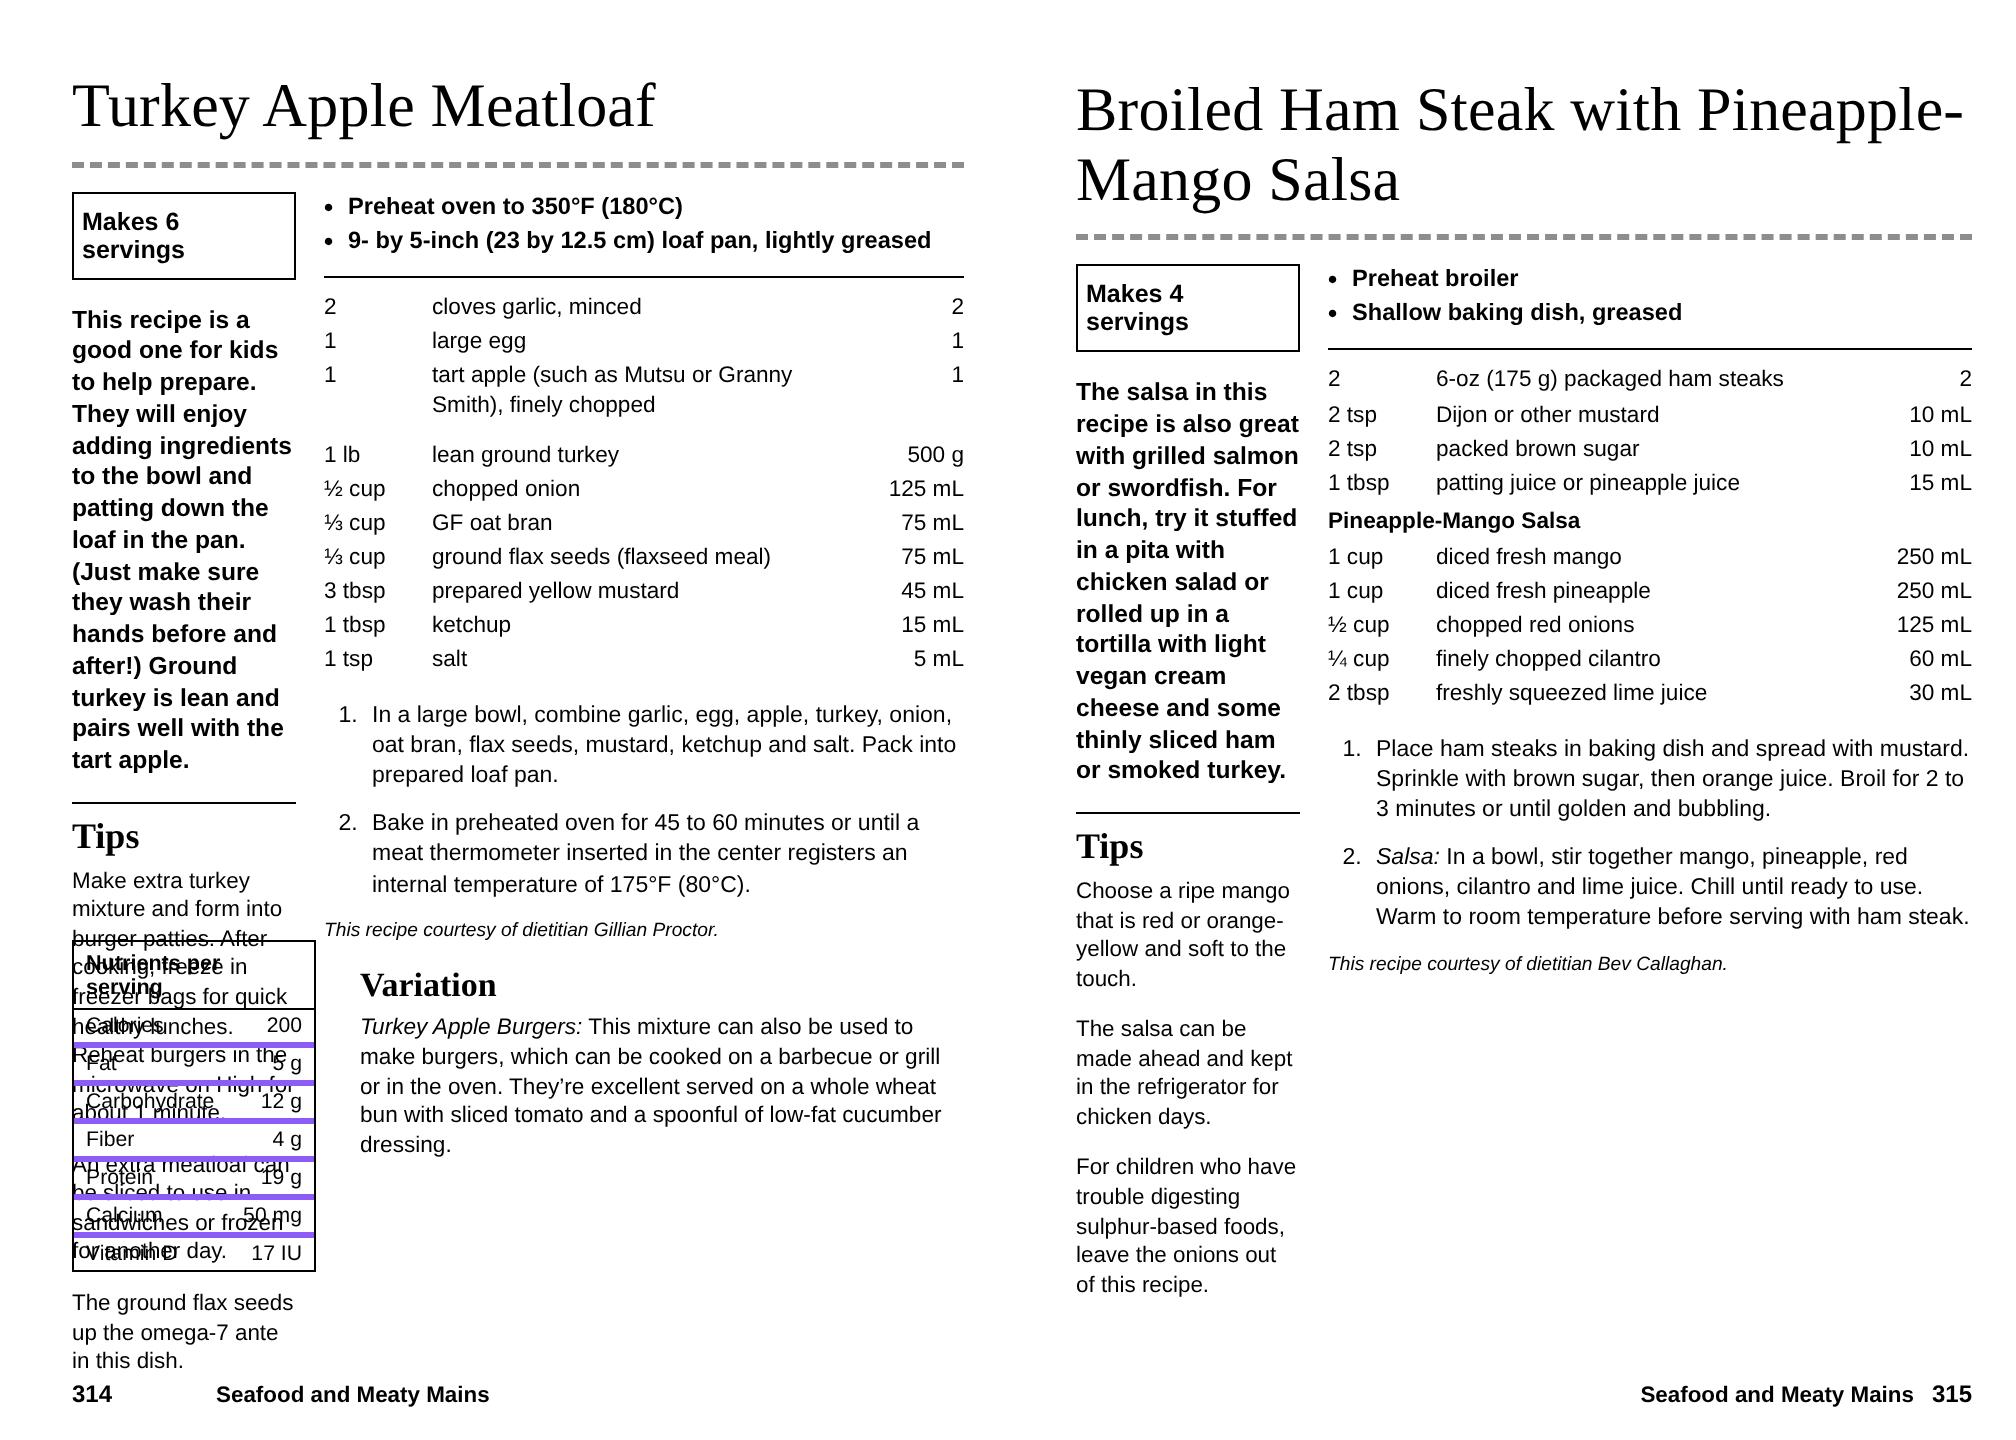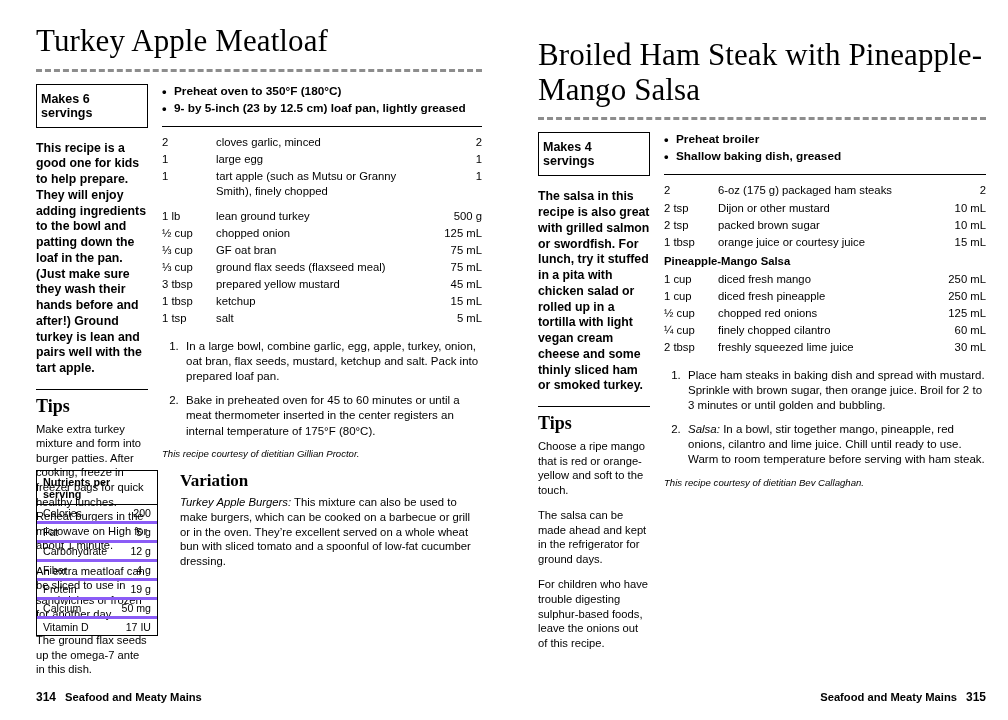--- a/index.html
+++ b/index.html
@@ -8,21 +8,21 @@
     width:1008px; height:720px;
     background:#ffffff;
     font-family:"Liberation Sans", sans-serif;
     color:#000;
     position:relative;
     overflow:hidden;
   }
   .page { position:absolute; top:0; left:0; width:1008px; height:720px; }
   .spread { display:flex; width:1008px; height:720px; }
   .leaf { position:relative; width:504px; height:720px; }
-  .leaf.left { padding:16px 22px 0 36px; }
+  .leaf.left { padding:28px 22px 0 36px; }
   .leaf.right { padding:30px 22px 0 34px; }
 
   
   .recipe-title {
     font-family:"Liberation Serif", serif;
     font-size:31px;
     line-height:1.12;
     font-weight:400;
     letter-spacing:0.1px;
     margin:0 0 10px 0;
@@ -161,21 +161,21 @@
     bottom:16px;
     font-size:11.2px;
     font-weight:bold;
     display:flex;
     align-items:baseline;
     gap:9px;
   }
   .footer.left { left:36px; }
   .footer.right { right:22px; }
   .footer .pageno { font-size:12px; }
-  .footer .secname { font-weight:bold; }
+  .footer .secname { font-weight:bold;margin-left:43px; }
 
   .nut-wrap-left { position:absolute; left:36px; bottom:84px; }
   .salsa-label { font-style:italic; }
 </style>
 </head>
 <body>
 
 <div class="page">
   <div class="spread">
 
@@ -321,21 +321,21 @@
       <h1 class="recipe-title title-right">Broiled Ham Steak with Pineapple-Mango Salsa</h1>
       <div class="dashed-rule right-rule"></div>
 
       <div class="cols">
         <div class="sidecol rightpage">
           <div class="servings-box">Makes 4 servings</div>
           <div class="intro">The salsa in this recipe is also great with grilled salmon or swordfish. For lunch, try it stuffed in a pita with chicken salad or rolled up in a tortilla with light vegan cream cheese and some thinly sliced ham or smoked turkey.</div>
           <div class="side-rule"></div>
           <div class="tips-head">Tips</div>
           <div class="tip">Choose a ripe mango that is red or orange-yellow and soft to the touch.</div>
-          <div class="tip">The salsa can be made ahead and kept in the refrigerator for ground days.</div>
+          <div class="tip">The salsa can be made ahead and kept in the refrigerator for chicken days.</div>
           <div class="tip">For children who have trouble digesting sulphur-based foods, leave the onions out of this recipe.</div>
         </div>
 
         <div class="maincol">
           <ul class="equip">
             <li>Preheat broiler</li>
             <li>Shallow baking dish, greased</li>
           </ul>
           <div class="equip-rule"></div>
 
@@ -351,21 +351,21 @@
                 <td class="item">Dijon or other mustard</td>
                 <td class="metric">10 mL</td>
               </tr>
               <tr>
                 <td class="amt">2 tsp</td>
                 <td class="item">packed brown sugar</td>
                 <td class="metric">10 mL</td>
               </tr>
               <tr>
                 <td class="amt">1 tbsp</td>
-                <td class="item">orange juice or courtesy juice</td>
+                <td class="item">patting juice or pineapple juice</td>
                 <td class="metric">15 mL</td>
               </tr>
               <tr class="subhead">
                 <td colspan="3">Pineapple-Mango Salsa</td>
               </tr>
               <tr>
                 <td class="amt">1 cup</td>
                 <td class="item">diced fresh mango</td>
                 <td class="metric">250 mL</td>
               </tr>

